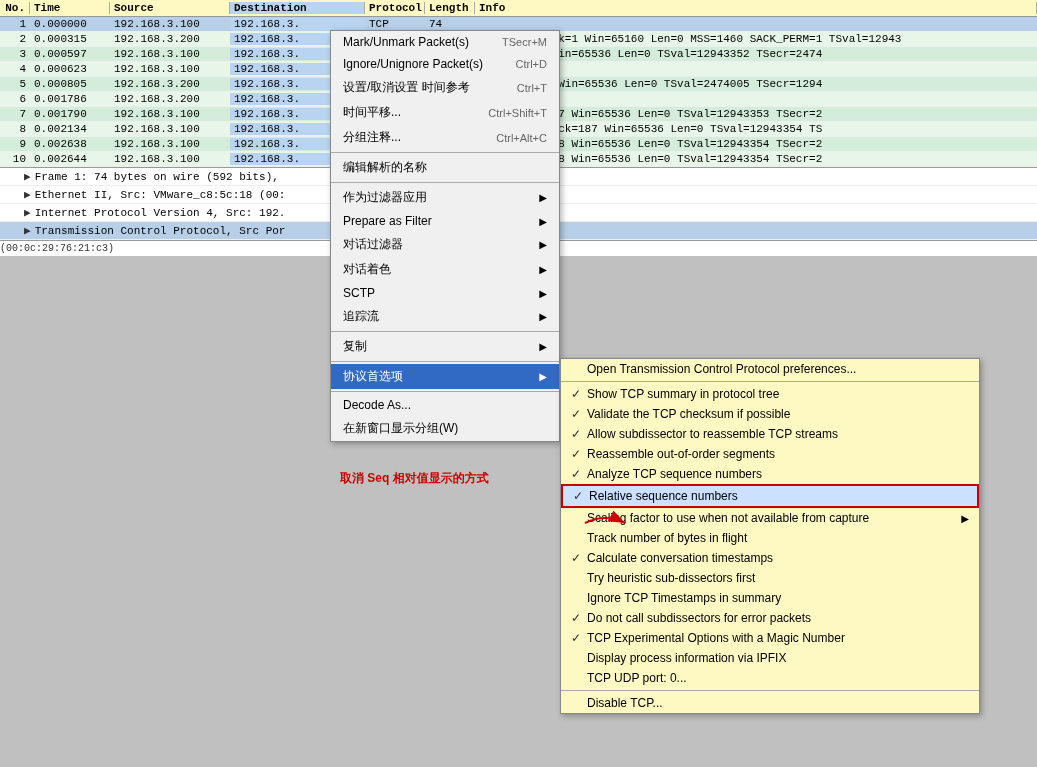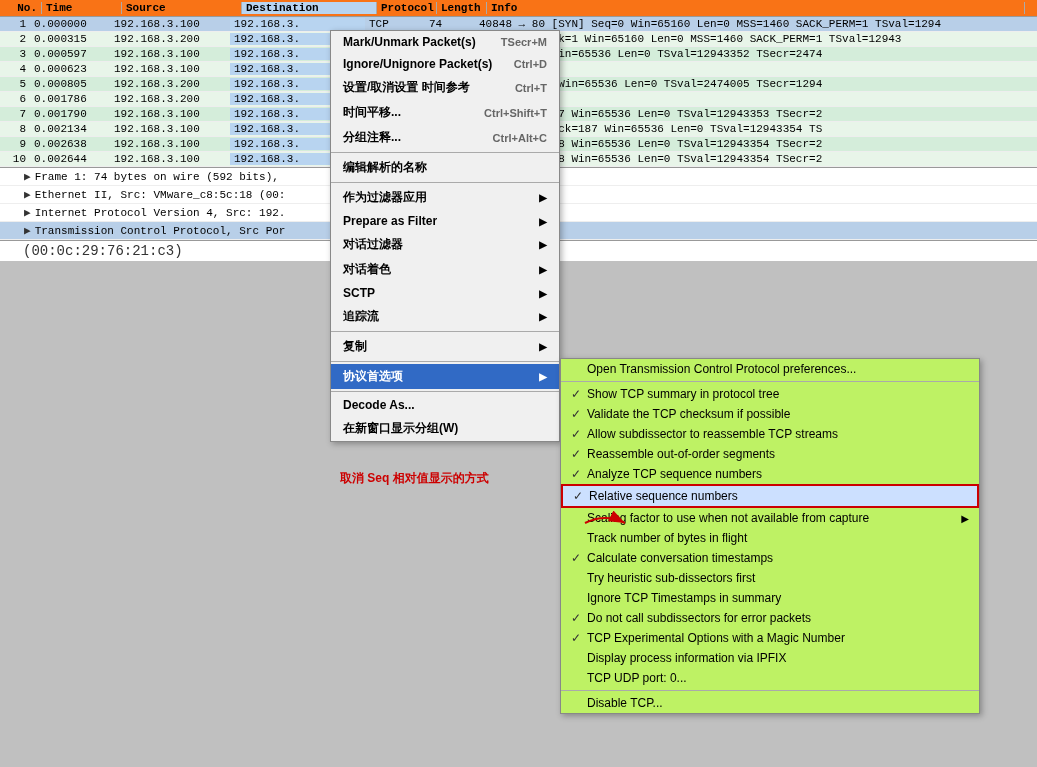--- a/index.html
+++ b/index.html
@@ -15,25 +15,25 @@
 
     
     #packet-list {
       width: 100%;
       background: #fff;
       border-bottom: 1px solid #999;
     }
 
     .packet-header {
       display: flex;
-      background: #f97316;
+      background: #fef9c3;
       border-bottom: 1px solid #999;
       font-weight: bold;
       font-size: 11px;
-      padding: 2px 12px;
+      padding: 2px 0;
     }
     .packet-header .col { padding: 0 4px; border-right: 1px solid #aaa; }
 
     .packet-row {
       display: flex;
       align-items: center;
       font-size: 11px;
       padding: 1px 0;
       border-bottom: 1px solid #eee;
     }
@@ -74,21 +74,20 @@
       position: absolute;
       top: 30px;
       left: 330px;
       background: #f0f0f0;
       border: 1px solid #888;
       box-shadow: 2px 2px 6px rgba(0,0,0,0.3);
       width: 230px;
       z-index: 100;
       font-size: 12px;
       font-family: Arial, sans-serif;
-      font-weight: bold;
     }
 
     .menu-item {
       display: flex;
       justify-content: space-between;
       align-items: center;
       padding: 4px 12px;
       cursor: pointer;
       white-space: nowrap;
     }
@@ -109,21 +108,21 @@
       border-top: 1px solid #aaa;
       margin: 2px 0;
     }
     .menu-item .submenu-arrow { font-size: 10px; }
 
     
     #context-menu-2 {
       position: absolute;
       top: 358px;
       left: 560px;
-      background: #bef264;
+      background: #fef9c3;
       border: 1px solid #888;
       box-shadow: 2px 2px 6px rgba(0,0,0,0.3);
       width: 420px;
       z-index: 101;
       font-family: Arial, sans-serif;
       font-size: 12px;
     }
 
     .pref-item {
       display: flex;
@@ -177,21 +176,20 @@
     <div class="col col-len">Length</div>
     <div class="col col-info">Info</div>
   </div>
 <div class="packet-row selected">
       <div class="col col-no">1</div>
       <div class="col col-time">0.000000</div>
       <div class="col col-src">192.168.3.100</div>
       <div class="col col-dst">192.168.3.</div>
       <div class="col col-proto">TCP</div>
       <div class="col col-len">74</div>
-      <div class="col col-info">40848 → 80 [SYN] Seq=0 Win=65160 Len=0 MSS=1460 SACK_PERM=1 TSval=1294</div>
     </div>
     <div class="packet-row light-green">
       <div class="col col-no">2</div>
       <div class="col col-time">0.000315</div>
       <div class="col col-src">192.168.3.200</div>
       <div class="col col-dst">192.168.3.</div>
       <div class="col col-proto">TCP</div>
       <div class="col col-len"></div>
       <div class="col col-info">CK] Seq=0 Ack=1 Win=65160 Len=0 MSS=1460 SACK_PERM=1 TSval=12943</div>
     </div>
@@ -269,21 +267,21 @@
     </div>
   </div>
 
 <div id="detail-area">
 <div class="detail-item"><span class="arrow">▶</span><span>Frame 1: 74 bytes on wire (592 bits),</span></div>
     <div class="detail-item"><span class="arrow">▶</span><span>Ethernet II, Src: VMware_c8:5c:18 (00:</span></div>
     <div class="detail-item"><span class="arrow">▶</span><span>Internet Protocol Version 4, Src: 192.</span></div>
     <div class="detail-item selected-detail"><span class="arrow">▶</span><span>Transmission Control Protocol, Src Por</span></div>
   </div>
 
-<div id="hex-snippet" style="background:#fff; padding: 2px 23px; font-family:'Courier New',monospace; font-size:14px; color:#333;">
+<div id="hex-snippet" style="background:#fff; padding: 2px 0; font-family:'Courier New',monospace; font-size:10px; color:#333;">
   <span>(00:0c:29:76:21:c3)</span>
 </div>
 
 <div id="context-menu-1">
 <div class="menu-item">
       <span>Mark/Unmark Packet(s)</span>
       <span class="shortcut">TSecr+M</span>
     </div>
     <div class="menu-item">
       <span>Ignore/Unignore Packet(s)</span>

